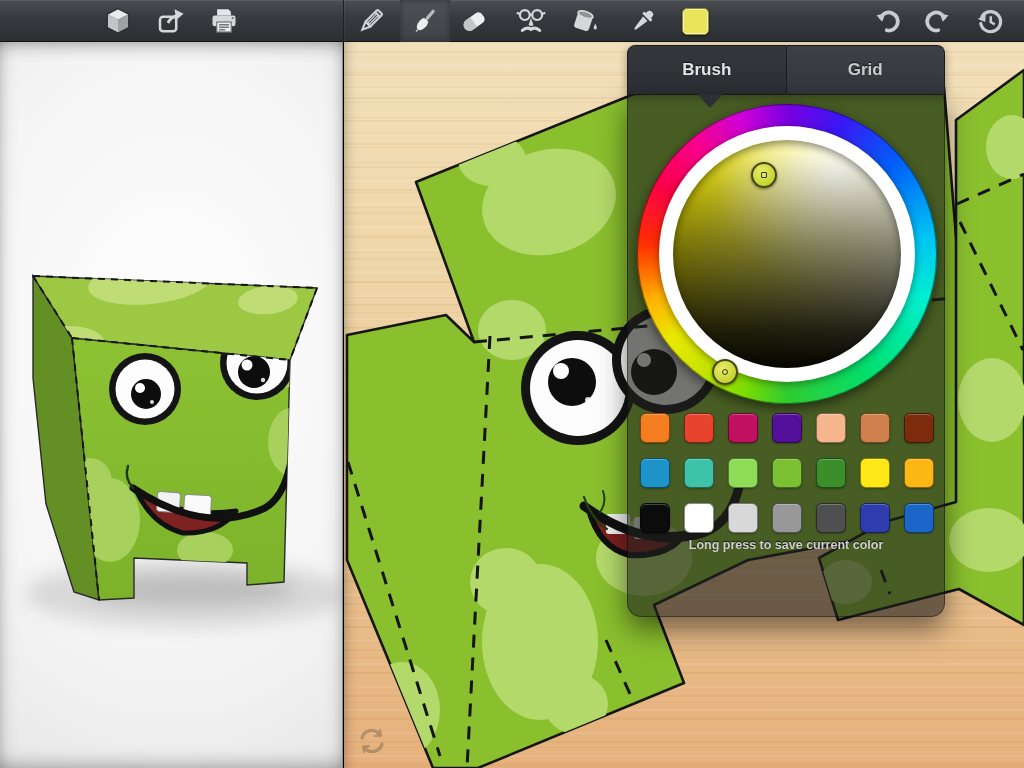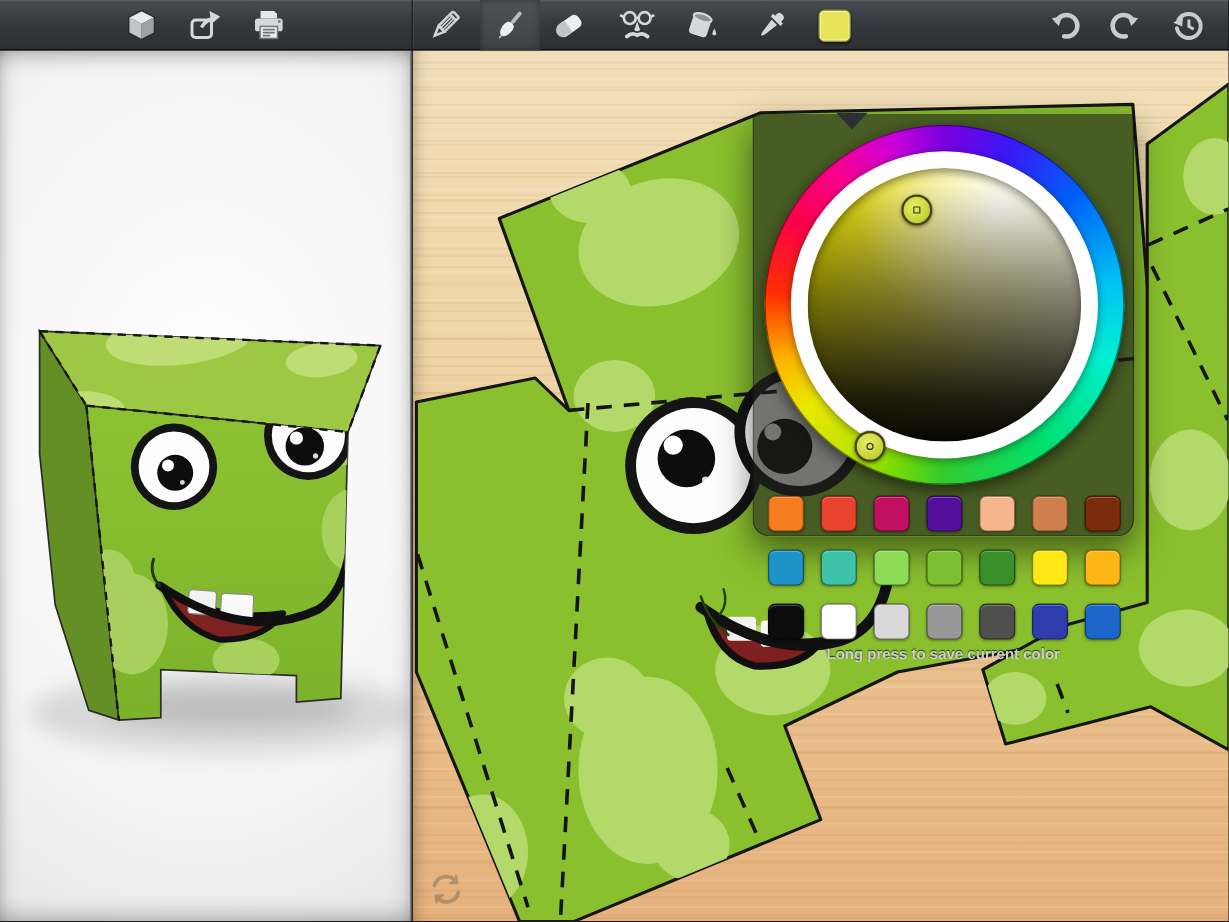--- a/index.html
+++ b/index.html
@@ -53,21 +53,21 @@
     font-size:17px; font-weight:bold; color:#c9cbcd; cursor:pointer;
     text-shadow:0 -1px 1px rgba(0,0,0,.7);
     background:linear-gradient(180deg,#3d4044,#33363a);
     border:1px solid #1b1d20; }
   .pop-tab.selected { background:linear-gradient(180deg,#34373b,#2b2e32);
     color:#e2e4e6; border-radius:8px 0 0 0; }
   .pop-tab:last-child { border-radius:0 8px 0 0; border-left:none; }
   .pop-notch { position:absolute; left:697px; top:94px; width:0; height:0; z-index:41;
     border-left:13px solid transparent; border-right:13px solid transparent;
     border-top:14px solid #2c2f33; }
-  .pop-body { position:absolute; left:627px; top:95px; width:318px; height:352px;
+  .pop-body { position:absolute; left:627px; top:95px; width:318px; height:522px;
     background:rgba(30,32,29,.62); border:1px solid rgba(0,0,0,.4); border-top:none;
     border-radius:0 0 14px 14px; z-index:40;
     box-shadow: 0 12px 28px rgba(0,0,0,.5); }
 
   
   .wheel { position:absolute; left:9px; top:9px; width:300px; height:300px;
     border-radius:50%;
     background:conic-gradient(from 0deg,
       #7a00e0 0%, #3b16f5 6%, #0060f8 14%, #00c4f4 23%, #00efd0 30%,
       #00e070 40%, #30cc30 50%, #7edc00 55%, #c8e400 60%, #eae800 65%,
@@ -378,20 +378,24 @@
 
       <g transform="translate(12,686)" stroke="#8a7356" stroke-width="3.2" fill="none" opacity=".55" stroke-linecap="round">
         <path d="M6 10 A 10 10 0 0 1 24 7"></path>
         <path d="M26 16 A 10 10 0 0 1 8 19"></path>
         <path d="M24 2 l1 5.5 -6 .5" fill="#8a7356" stroke-width="2"></path>
         <path d="M8 24 l-1 -5.5 6 -.5" fill="#8a7356" stroke-width="2"></path>
       </g>
     </svg>
   </div>
 
+  <div class="pop-tabs">
+    <div class="pop-tab selected">Brush</div>
+    <div class="pop-tab">Grid</div>
+  </div>
   <div class="pop-notch"></div>
 
   <div class="pop-body">
     <div class="wheel">
       <div class="wheel-white"></div>
       <div class="wheel-disc"></div>
     </div>
     <div class="knob knob-disc">
         <div class="hole"></div>
       </div>

